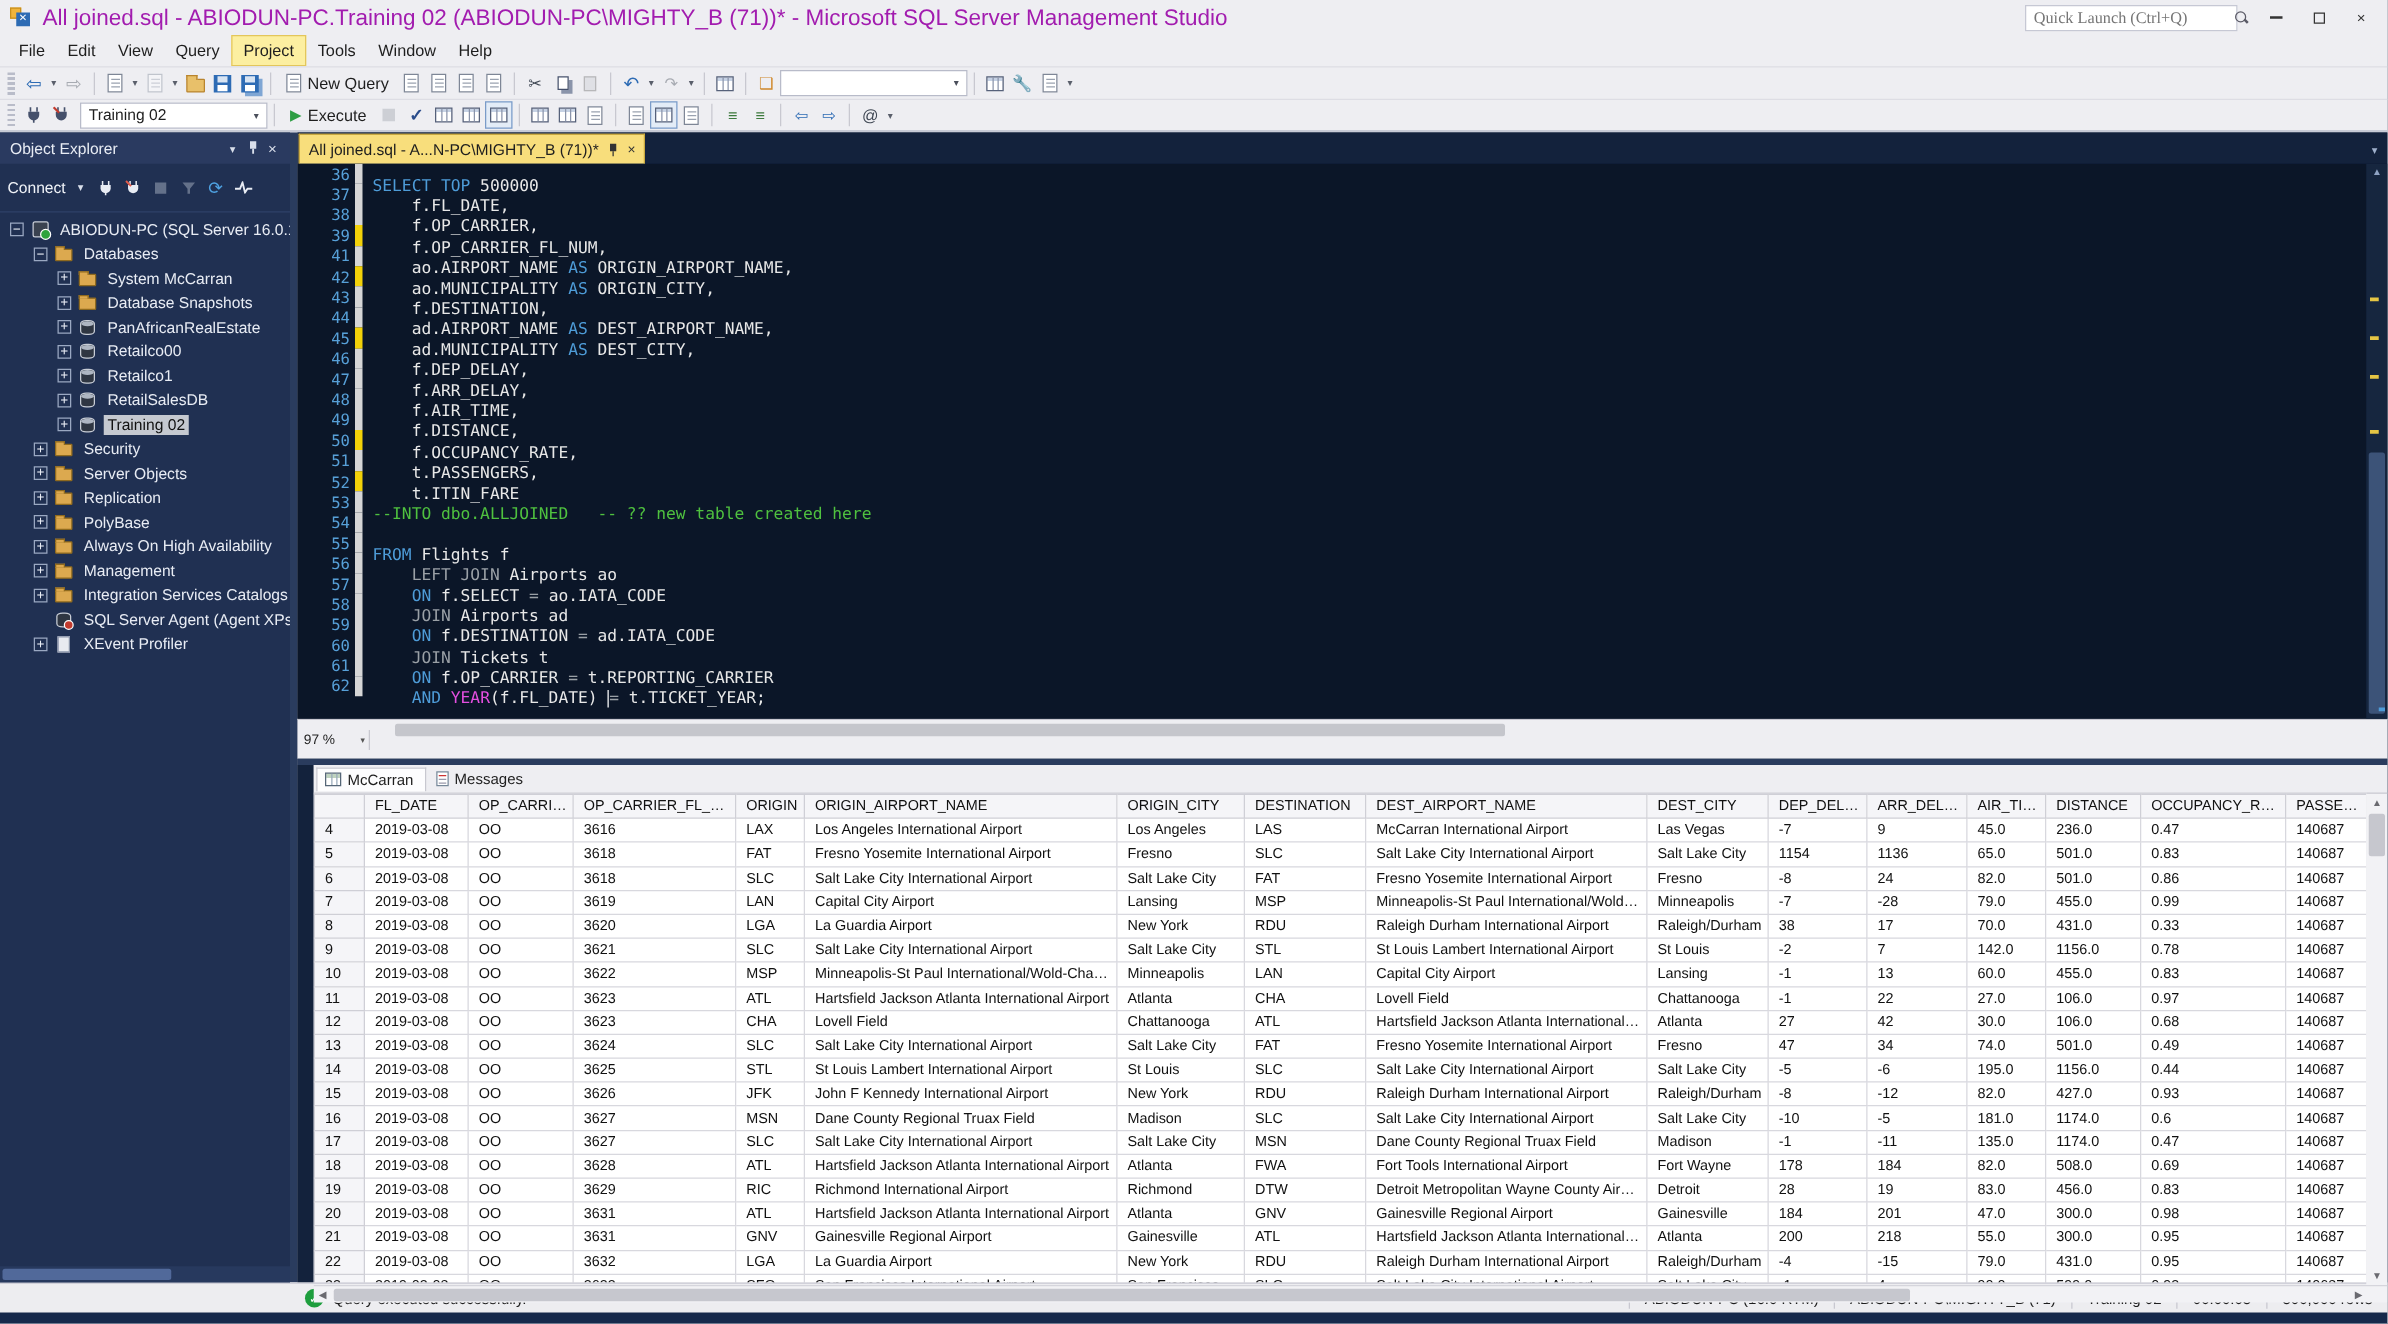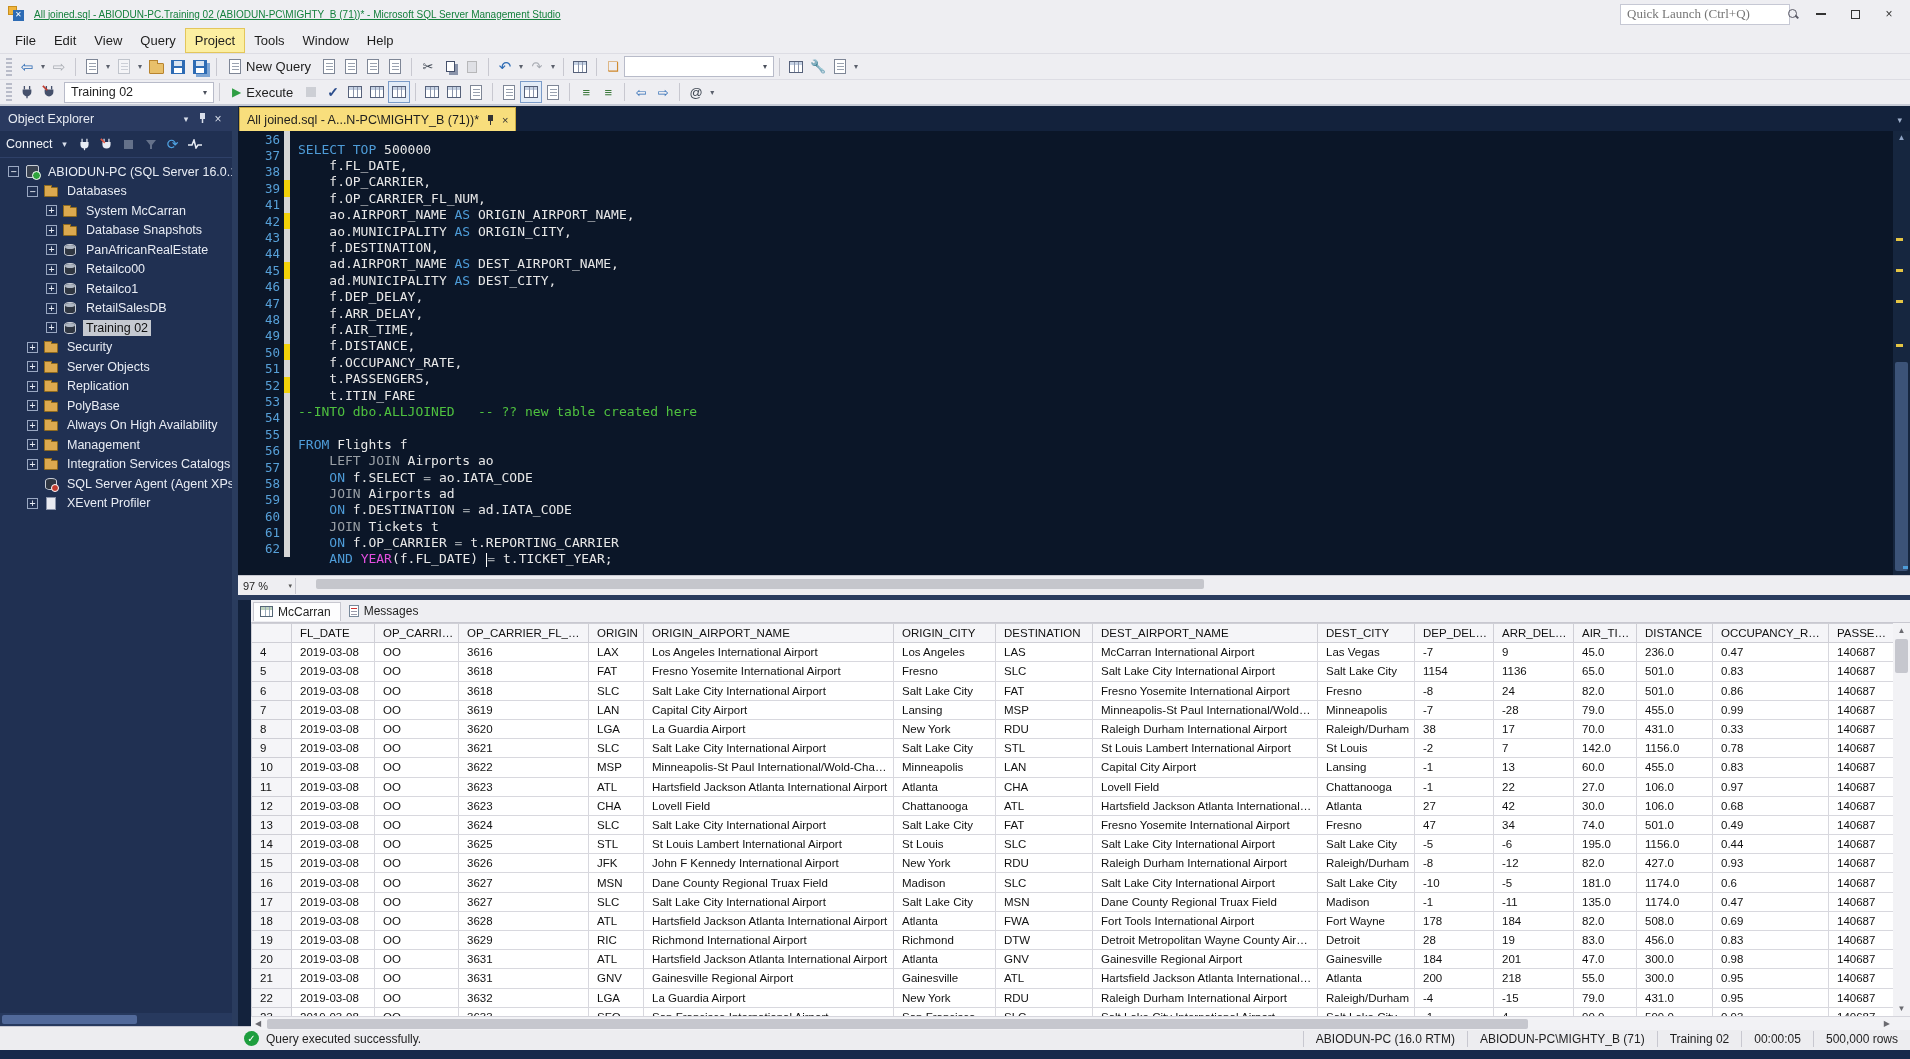--- a/index.html
+++ b/index.html
@@ -5,21 +5,21 @@
   * { margin:0; padding:0; box-sizing:border-box; }
   html,body { width:1910px; height:1059px; overflow:hidden; font-family:"Liberation Sans",sans-serif; background:#EEEEF2; }
   .app { width:1910px; height:1059px; display:flex; flex-direction:column; }
 
   
   .titlebar { height:28px; background:#EEEEF2; display:flex; align-items:center; padding:0 4px 0 8px; flex:none; }
   .appicon { width:18px; height:16px; position:relative; margin-right:8px; }
   .appicon .sq1 { position:absolute; left:0; top:0; width:9px; height:9px; background:#F0B43C; border:1px solid #C88F1E; }
   .appicon .sq2 { position:absolute; left:5px; top:4px; width:11px; height:11px; background:#2D6BB4; }
   .appicon .sq2::after{ content:"✕"; color:#fff; font-size:8px; position:absolute; left:2px; top:0px; }
-  .title-text { font-size:10px; color:#15803d; white-space:nowrap;text-decoration:underline; }
+  .title-text { font-size:18px; color:#a21caf; white-space:nowrap; }
   .title-spacer { flex:1; }
   .quicklaunch { width:170px; height:21px; background:#fff; border:1px solid #C6C8D4; display:flex; align-items:center; padding:0 4px 0 6px; margin-right:14px; }
   .quicklaunch input { border:none; outline:none; flex:1; font-size:13px; color:#444; font-family:Liberation Serif, serif; background:transparent; }
   .mag { width:12px; height:12px; position:relative; flex:none; }
   .mag::before { content:""; position:absolute; left:1px; top:1px; width:7px; height:7px; border:1.5px solid #5A5A66; border-radius:50%; }
   .mag::after { content:""; position:absolute; left:8px; top:8px; width:4px; height:1.5px; background:#5A5A66; transform:rotate(45deg); }
   .winbtn { width:34px; height:24px; display:flex; align-items:center; justify-content:center; color:#333; font-size:12px; }
   .min-bar { width:10px; height:1.5px; background:#333; }
   .max-box { width:9px; height:9px; border:1.5px solid #333; }
 
@@ -56,21 +56,21 @@
   .grid-ic::after { content:""; position:absolute; left:4px; top:0; bottom:0; width:1px; background:#8A94AA; box-shadow:4px 0 0 #8A94AA; }
 
   
   .main { flex:1; display:flex; min-height:0; }
 
   
   .oe { width:232px; background:#203052; display:flex; flex-direction:column; flex:none; color:#E8ECF4; }
   .oe-header { height:25px; background:#2A3A60; display:flex; align-items:center; padding:0 6px 0 8px; font-size:12.5px; }
   .oe-header .t { flex:1; }
   .oe-hicon { width:16px; text-align:center; font-size:9px; color:#D8DEEA; }
-  .oe-toolbar { height:27px; display:flex; align-items:center; padding-left:6px; border-bottom:1px solid #2E4068; gap:2px; }
+  .oe-toolbar { height:39px; display:flex; align-items:center; padding-left:6px; border-bottom:1px solid #2E4068; gap:2px; }
   .oe-tbtn { width:20px; height:20px; display:flex; align-items:center; justify-content:center; }
   .connect-lbl { font-size:12.5px; color:#F0F3F8; margin-right:2px; }
   .oe-tree { flex:1; overflow:hidden; padding-top:4px; }
   .tree-row { height:19.5px; display:flex; align-items:center; font-size:12.5px; white-space:nowrap; }
   .expander { width:11px; height:11px; border:1px solid #9AA8C2; color:#E8ECF4; font-size:10px; line-height:9px; text-align:center; margin-right:5px; flex:none; font-family:"DejaVu Sans Mono",monospace; }
   .exp-spacer { width:16px; flex:none; }
   .tree-ic { width:16px; margin-right:5px; display:flex; align-items:center; justify-content:center; flex:none; }
   .tree-label { padding:1px 3px; }
   .tree-label.selected { background:#C5C9D0; color:#111; }
   .ic-folder { width:14px; height:10px; background:#DCA94F; border:1px solid #8F6A1E; border-radius:1px; position:relative; margin-top:2px; }
@@ -107,21 +107,21 @@
   .code-txt { white-space:pre; font-family:"DejaVu Sans Mono",monospace; font-size:13px; padding-left:8px;margin-top:20px; }
   .tk-kw { color:#4E9CD8; } .tk-id { color:#E8E8E8; } .tk-gr { color:#9AA0A6; }
   .tk-cm { color:#4FC13F; } .tk-fn { color:#E44FE0; }
   .caret-bar { display:inline-block; width:1.5px; height:14px; background:#fff; vertical-align:middle; }
   .vscroll { width:17px; background:#16263F; position:relative; flex:none; }
   .vscroll .arrow { position:absolute; top:2px; left:0; right:0; text-align:center; color:#8FA3C4; font-size:8px; }
   .vscroll .thumb { position:absolute; left:2px; right:2px; top:52%; bottom:4px; background:#3C5378; border-radius:2px; }
   .vscroll .mk { position:absolute; left:3px; width:7px; height:3px; background:#E5C544; }
   .vscroll .mkb { position:absolute; right:2px; width:5px; height:3px; background:#4E9CD8; }
 
-  .code-bottom { height:20px; background:#EEEEF2; display:flex; align-items:center; flex:none; border-top:1px solid #C8C8D0; }
+  .code-bottom { height:32px; background:#EEEEF2; display:flex; align-items:center; flex:none; border-top:1px solid #C8C8D0; }
   .zoombox { width:58px; height:16px; font-size:11px; color:#1E1E1E; display:flex; align-items:center; padding-left:5px; border-right:1px solid #C8C8D0; }
   .zoombox .dd { margin-left:auto; font-size:7px; padding-right:3px; color:#555; }
   .hscroll { flex:1; position:relative; height:100%; }
   .hscroll .thumb { position:absolute; left:20px; top:3px; height:10px; width:55%; background:#C5C6CC; border-radius:2px; }
 
   .hsplit { height:5px; background:#2A3C5E; flex:none; }
 
   
   .results-pane { height:430px; background:#13223C; display:flex; flex:none; }
   .results-left-margin { width:13px; flex:none; }

